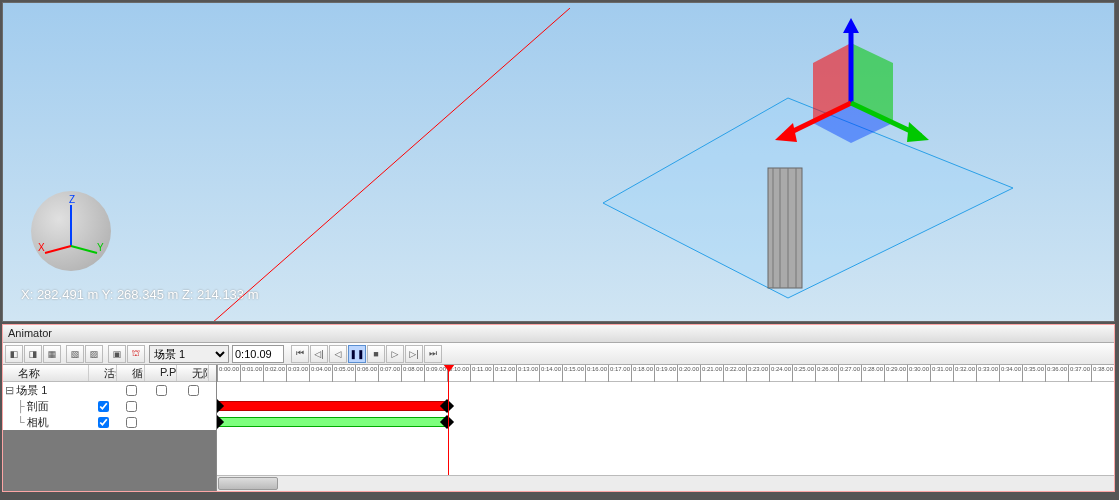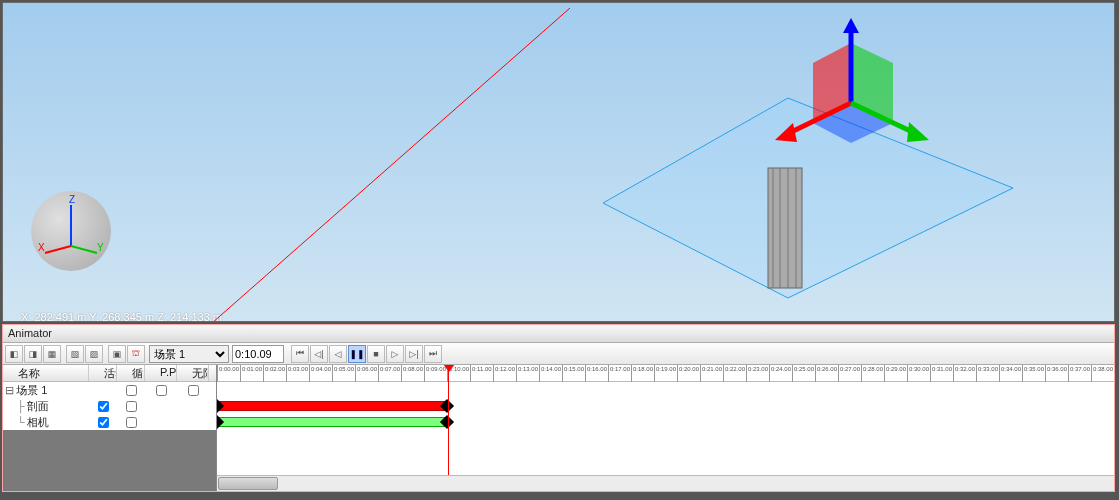--- a/index.html
+++ b/index.html
@@ -20,23 +20,22 @@
     position: absolute;
     left: 28px; top: 188px;
     width: 80px; height: 80px;
     border-radius: 50%;
     background: radial-gradient(circle at 35% 35%, #e0e0e0, #a8a8a8);
   }
   .coord-status {
     position: absolute;
     left: 18px; top: 284px;
     color: #fff;
-    font-size: 11px;
+    font-size: 13px;
     text-shadow: 0 0 2px #888;
-    margin-top: 24px;
   }
   .annotation-line {
     position: absolute;
     left: 86px; top: 5px;
     width: 481px; height: 424px;
     pointer-events: none;
     z-index: 50;
   }
   
   .animator {

